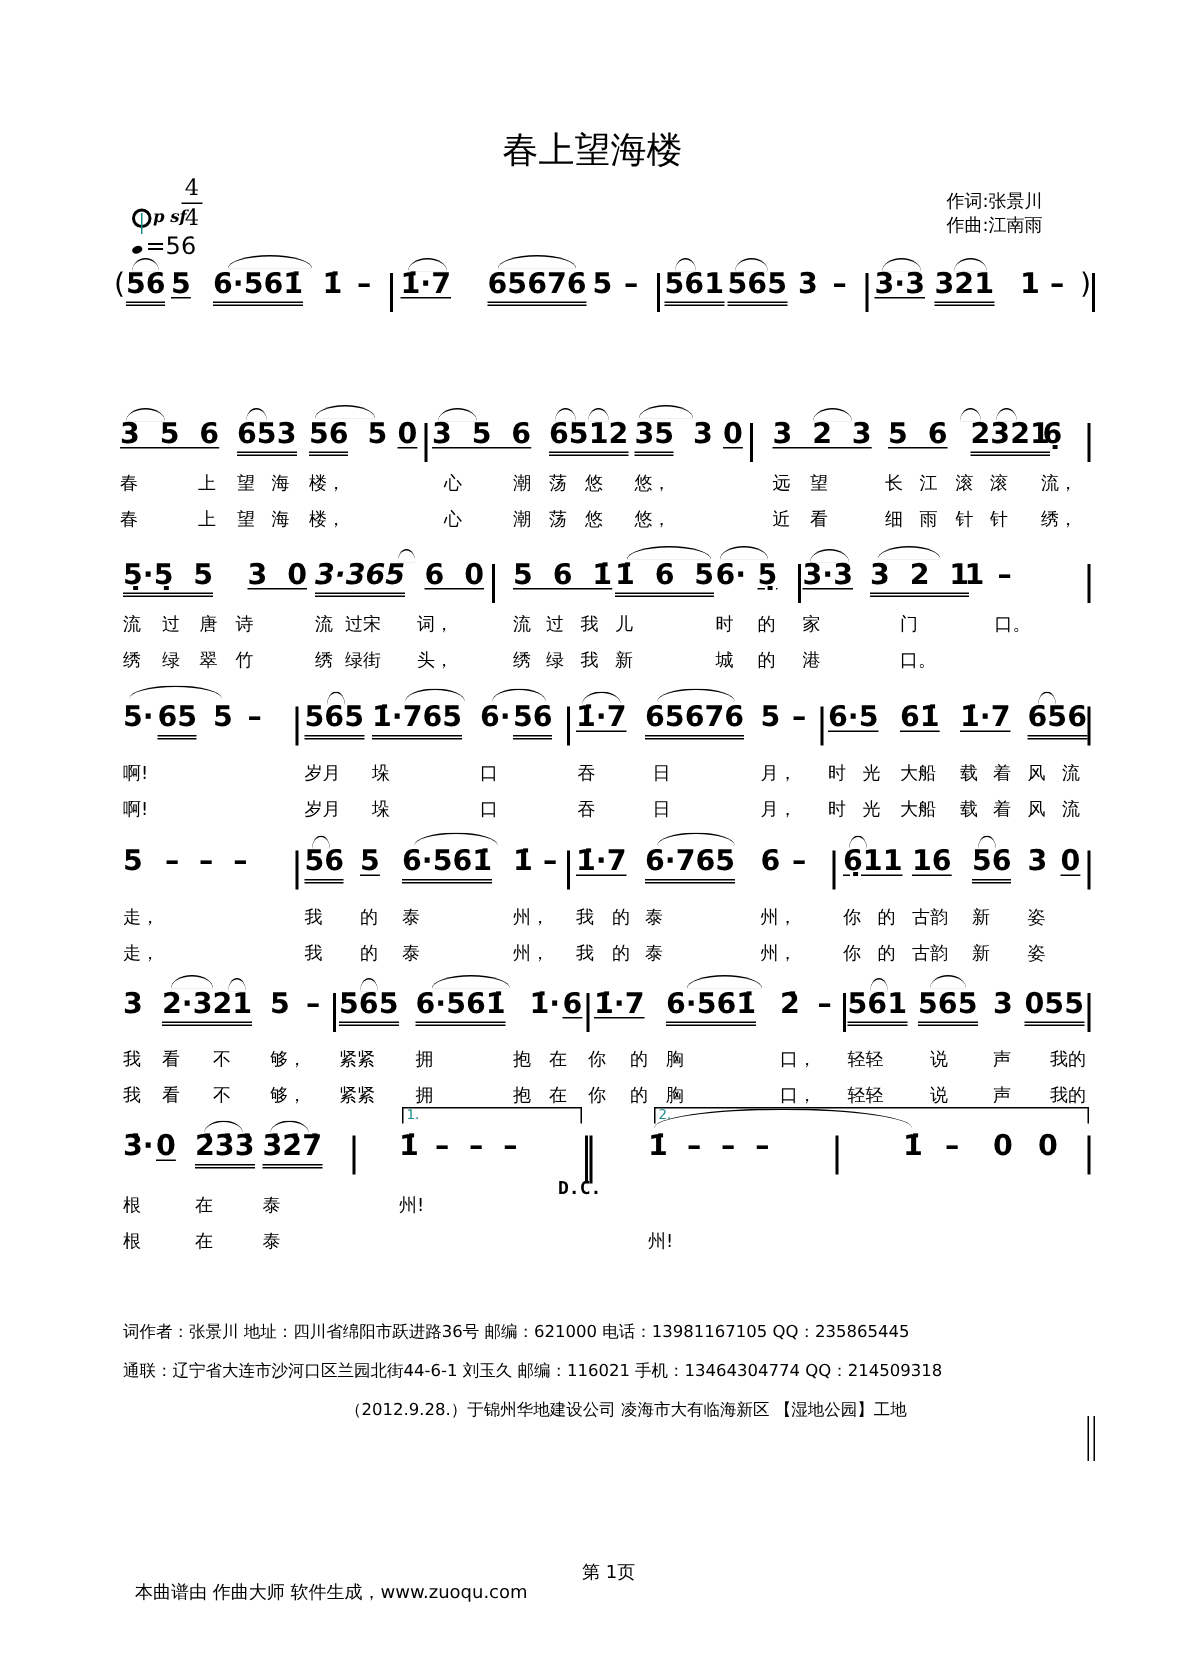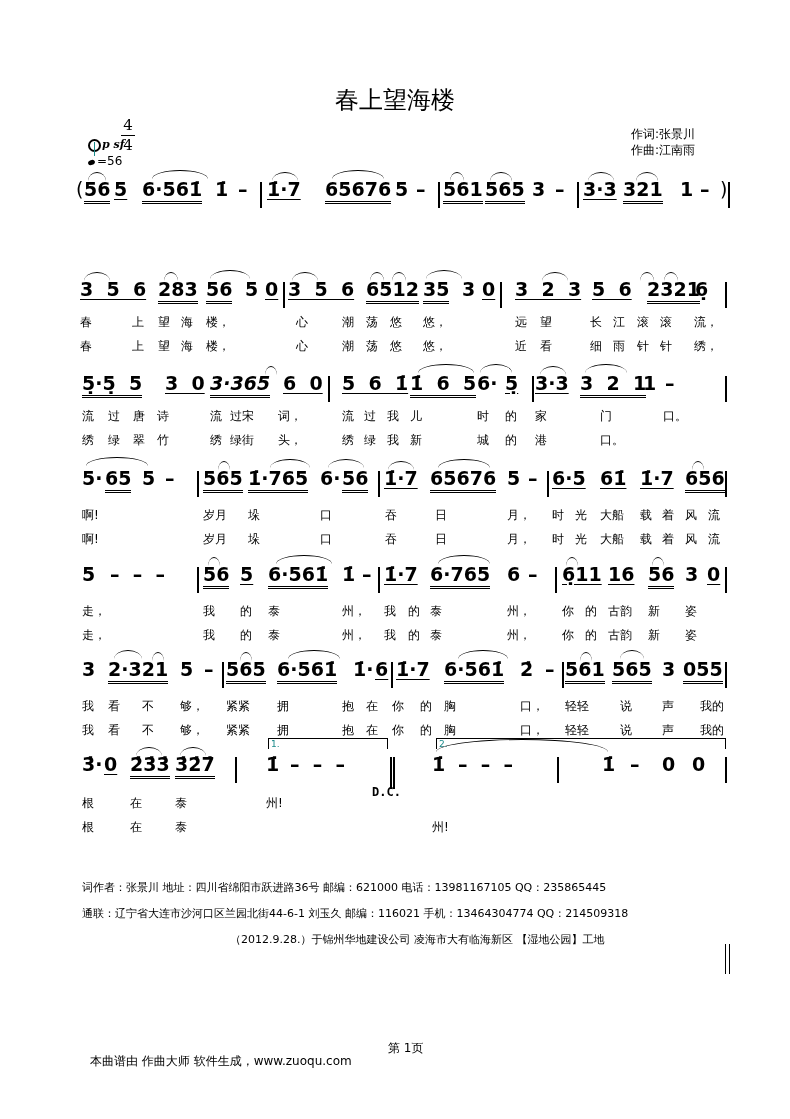--- a/index.html
+++ b/index.html
@@ -4,21 +4,21 @@
 <style>
   html, body { margin: 0; padding: 0; background: #ffffff; }
   body { width: 790px; height: 1119px; position: relative; overflow: hidden; font-family: "DejaVu Sans", sans-serif; color: #000; }
   .abs { position: absolute; }
   .title { top: 84px; left: 0; width: 790px; text-align: center; font-size: 24px; font-family: "DejaVu Sans", sans-serif; }
   .credits { left: 631px; top: 126px; font-size: 12px; line-height: 16px; }
   .timesig { left: 121px; top: 118px; font-family: "DejaVu Serif", serif; font-size: 15px; line-height: 15px; text-align: center; width: 14px; }
   .timesig .line { border-top: 1px solid #000; margin: 2px 0; }
   .dyn { left: 88px; top: 138px; font-family: "DejaVu Serif", serif; font-style: italic; font-weight: bold; font-size: 11px; }
   .dyn .circ { display: inline-block; width: 9px; height: 9px; border: 2px solid #000; border-radius: 50%; vertical-align: middle; margin-right: 1px; }
-  .tempo { left: 88px; top: 154px; font-size: 12px; }
+  .tempo { left: 88px; top: 154px; font-size: 16px; }
   .tempo .note { display: inline-block; width: 7px; height: 5px; background: #000; border-radius: 50%; transform: rotate(-20deg); margin-right: 2px; }
   .tempo .stem { position: absolute; left: 6px; top: -12px; width: 1px; height: 14px; background: #1a8a8a; }
 
   .staff { left: 80px; width: 648px; }
   .notes { position: relative; height: 30px; font-family: "DejaVu Sans", sans-serif; font-weight: bold; font-size: 19px; white-space: nowrap; }
   .seg { position: absolute; top: 0; }
   .barline { position: absolute; top: 4px; width: 1.5px; height: 26px; background: #000; }
   .dblbar { position: absolute; top: 4px; width: 5px; height: 32px; border-left: 2px solid #000; border-right: 2px solid #000; box-sizing: border-box; }
   .ul1 { text-decoration: underline; text-underline-offset: 3px; }
   .ul2 { border-bottom: 3px double #000; padding-bottom: 1px; }
@@ -81,21 +81,21 @@
     <div class="arc" style="left:370px;top:-6px;width:14px;"></div>
     <div class="arc" style="left:410px;top:-6px;width:22px;"></div>
     <div class="arc" style="left:508px;top:-6px;width:26px;"></div>
     <div class="arc" style="left:556px;top:-6px;width:22px;"></div>
   </div>
 </div>
 
 <div class="abs staff" style="top:278px;">
   <div class="notes">
     <span class="seg ul1" style="left:0px;">3&nbsp; 5&nbsp; 6</span>
-    <span class="seg ul2" style="left:78px;">283</span>
+    <span class="seg ul2" style="left:78px;">653</span>
     <span class="seg ul2" style="left:126px;">56</span>
     <span class="seg" style="left:165px;">5</span>
     <span class="seg ul1" style="left:185px;">0</span>
     <div class="barline" style="left:203px;"></div>
     <span class="seg ul1" style="left:208px;">3&nbsp; 5&nbsp; 6</span>
     <span class="seg ul2" style="left:286px;">6512</span>
     <span class="seg ul2" style="left:343px;">35</span>
     <span class="seg" style="left:382px;">3</span>
     <span class="seg ul1" style="left:402px;">0</span>
     <div class="barline" style="left:420px;"></div>

